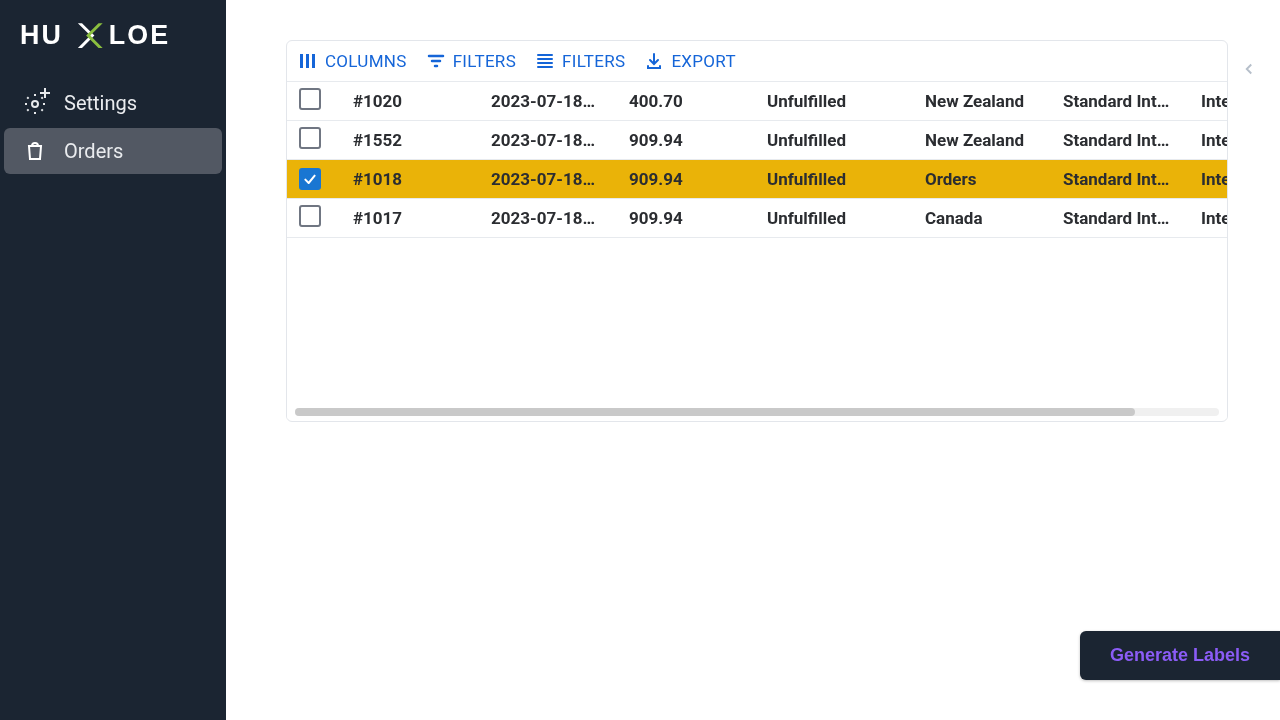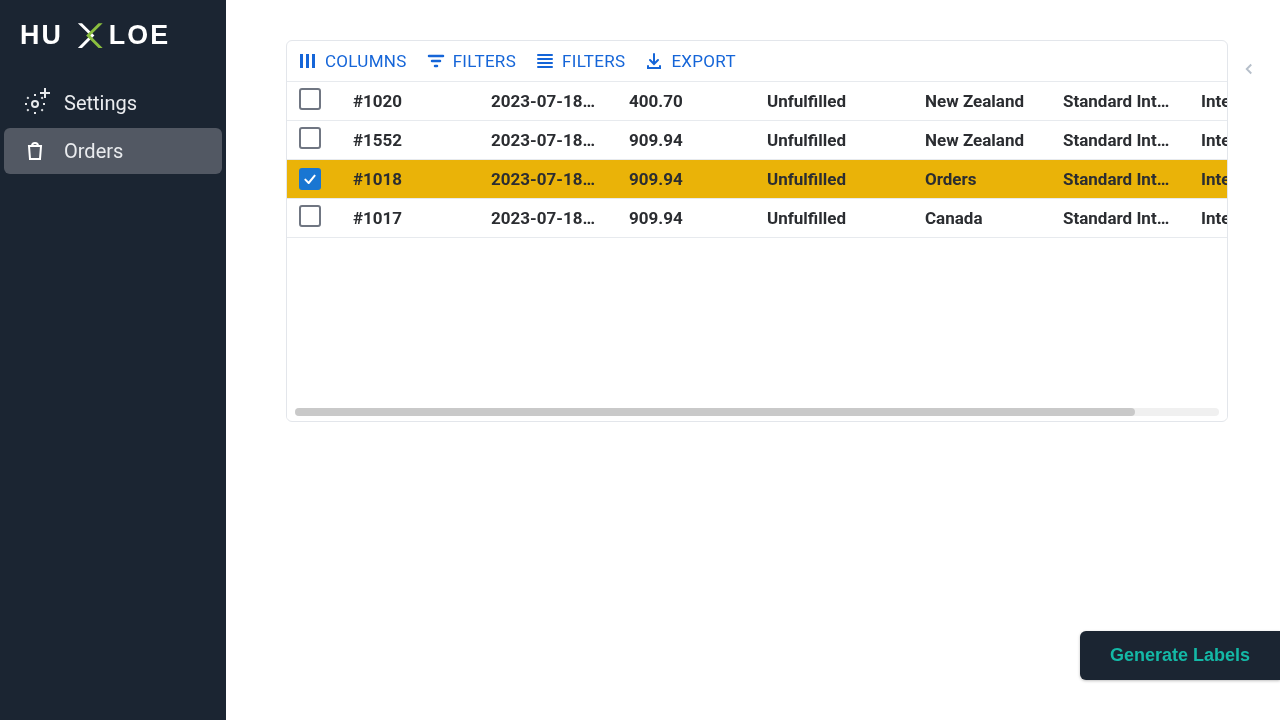--- a/index.html
+++ b/index.html
@@ -36,21 +36,21 @@
   .checkbox.indeterminate::after { content: ""; display: block; width: 12px; height: 3px; background: #fff; border-radius: 2px; }
   .checkbox.checked svg { display: block; }
   .checkbox svg { display: none; width: 16px; height: 16px; }
 
   .grid-body-spacer { height: 168px; border-top: 1px solid #e7eaee; }
 
   .hscroll { height: 14px; background: #fff; position: relative; margin: 0 0 2px 0; }
   .hscroll-track { position: absolute; left: 8px; right: 8px; top: 3px; height: 8px; background: #f0f0f0; border-radius: 4px; }
   .hscroll-thumb { position: absolute; left: 8px; width: 840px; top: 3px; height: 8px; background: #c9c9c9; border-radius: 4px; cursor: pointer; }
 
-  .gen-btn { position: absolute; right: 0; bottom: 40px; background: #1b2532; color: #14b8a6; font-size: 18px; font-weight: 600; padding: 14px 30px; border-radius: 6px 0 0 6px; border: 0; cursor: pointer; box-shadow: 0 1px 3px rgba(0,0,0,.25); margin-left: 39px; }
+  .gen-btn { position: absolute; right: 0; bottom: 40px; background: #1b2532; color: #8b5cf6; font-size: 18px; font-weight: 600; padding: 14px 30px; border-radius: 6px 0 0 6px; border: 0; cursor: pointer; box-shadow: 0 1px 3px rgba(0,0,0,.25); margin-left: 39px; }
 </style>
 </head>
 <body>
 
 <div class="app">
 
   <aside class="sidebar">
     <div class="logo">
       <svg viewBox="0 0 300 70">
         <g fill="#ffffff" font-family="Arial, sans-serif" font-weight="900">

